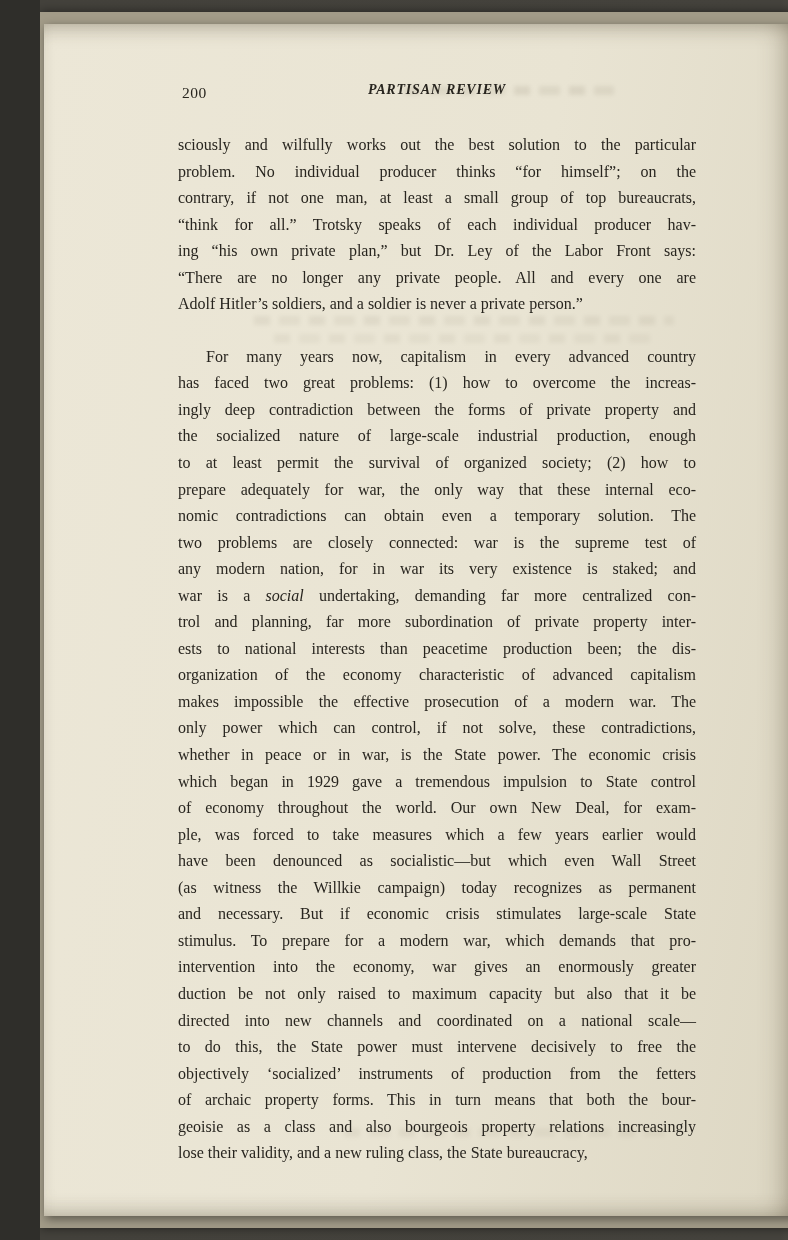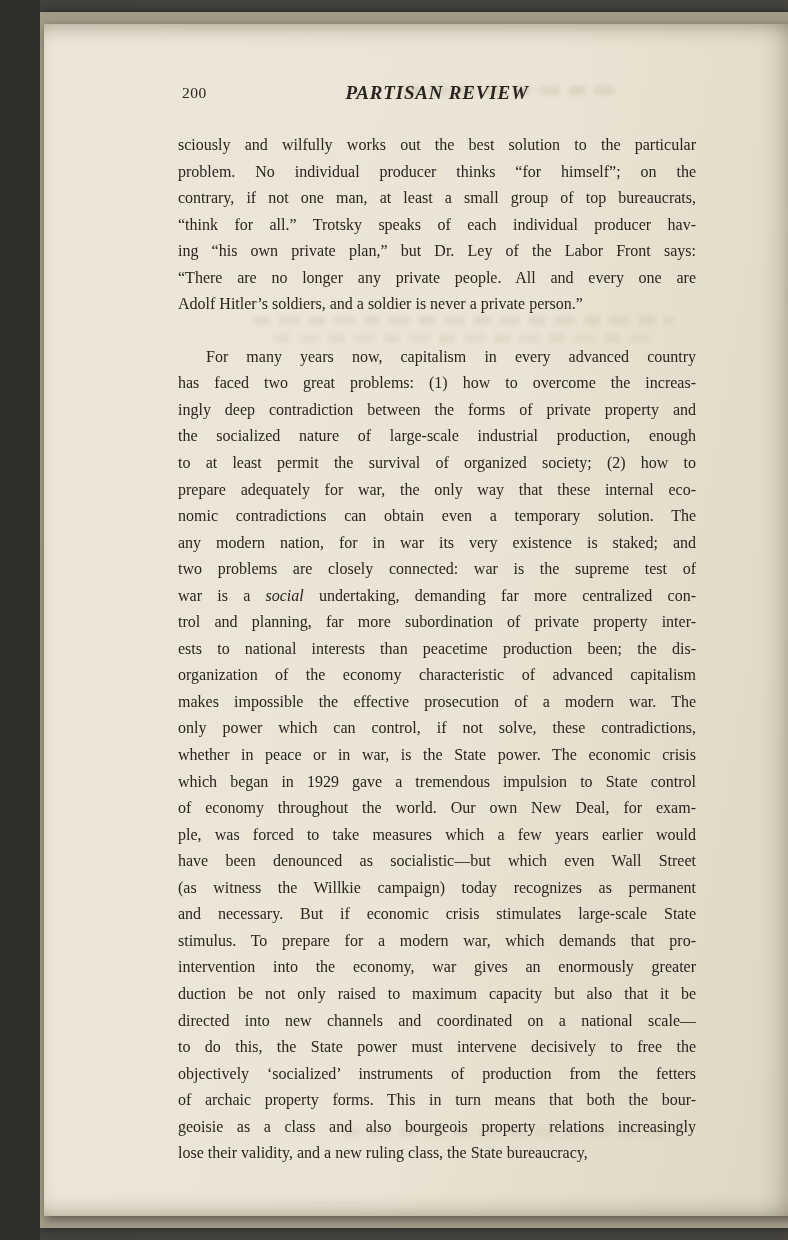--- a/index.html
+++ b/index.html
@@ -46,21 +46,21 @@
 
   .page-number {
     position: absolute; left: 4px; top: 2px;
     font-size: 15.5px; letter-spacing: .5px;
   }
 
   .journal-title {
     text-align: center;
     font-weight: bold;
     font-style: italic;
-    font-size: 19px;
+    font-size: 14px;
     letter-spacing: .8px;
   }
 
   .para { margin: 0; }
   .para + .para { margin-top: 26px; }
 
   .line {
     font-size: 16px;
     line-height: 26.55px;
     text-align: justify;
@@ -115,22 +115,22 @@
             <div class="line last">Adolf Hitler’s soldiers, and a soldier is never a private person.”</div>
           </div>
           <div class="para indent-first">
             <div class="line">For many years now, capitalism in every advanced country</div>
             <div class="line">has faced two great problems: (1) how to overcome the increas-</div>
             <div class="line">ingly deep contradiction between the forms of private property and</div>
             <div class="line">the socialized nature of large-scale industrial production, enough</div>
             <div class="line">to at least permit the survival of organized society; (2) how to</div>
             <div class="line">prepare adequately for war, the only way that these internal eco-</div>
             <div class="line">nomic contradictions can obtain even a temporary solution. The</div>
+            <div class="line">two problems are closely connected: war is the supreme test of</div>
             <div class="line">any modern nation, for in war its very existence is staked; and</div>
-            <div class="line">two problems are closely connected: war is the supreme test of</div>
             <div class="line">war is a <i>social</i> undertaking, demanding far more centralized con-</div>
             <div class="line">trol and planning, far more subordination of private property inter-</div>
             <div class="line">ests to national interests than peacetime production been; the dis-</div>
             <div class="line">organization of the economy characteristic of advanced capitalism</div>
             <div class="line">makes impossible the effective prosecution of a modern war. The</div>
             <div class="line">only power which can control, if not solve, these contradictions,</div>
             <div class="line">whether in peace or in war, is the State power. The economic crisis</div>
             <div class="line">which began in 1929 gave a tremendous impulsion to State control</div>
             <div class="line">of economy throughout the world. Our own New Deal, for exam-</div>
             <div class="line">ple, was forced to take measures which a few years earlier would</div>

